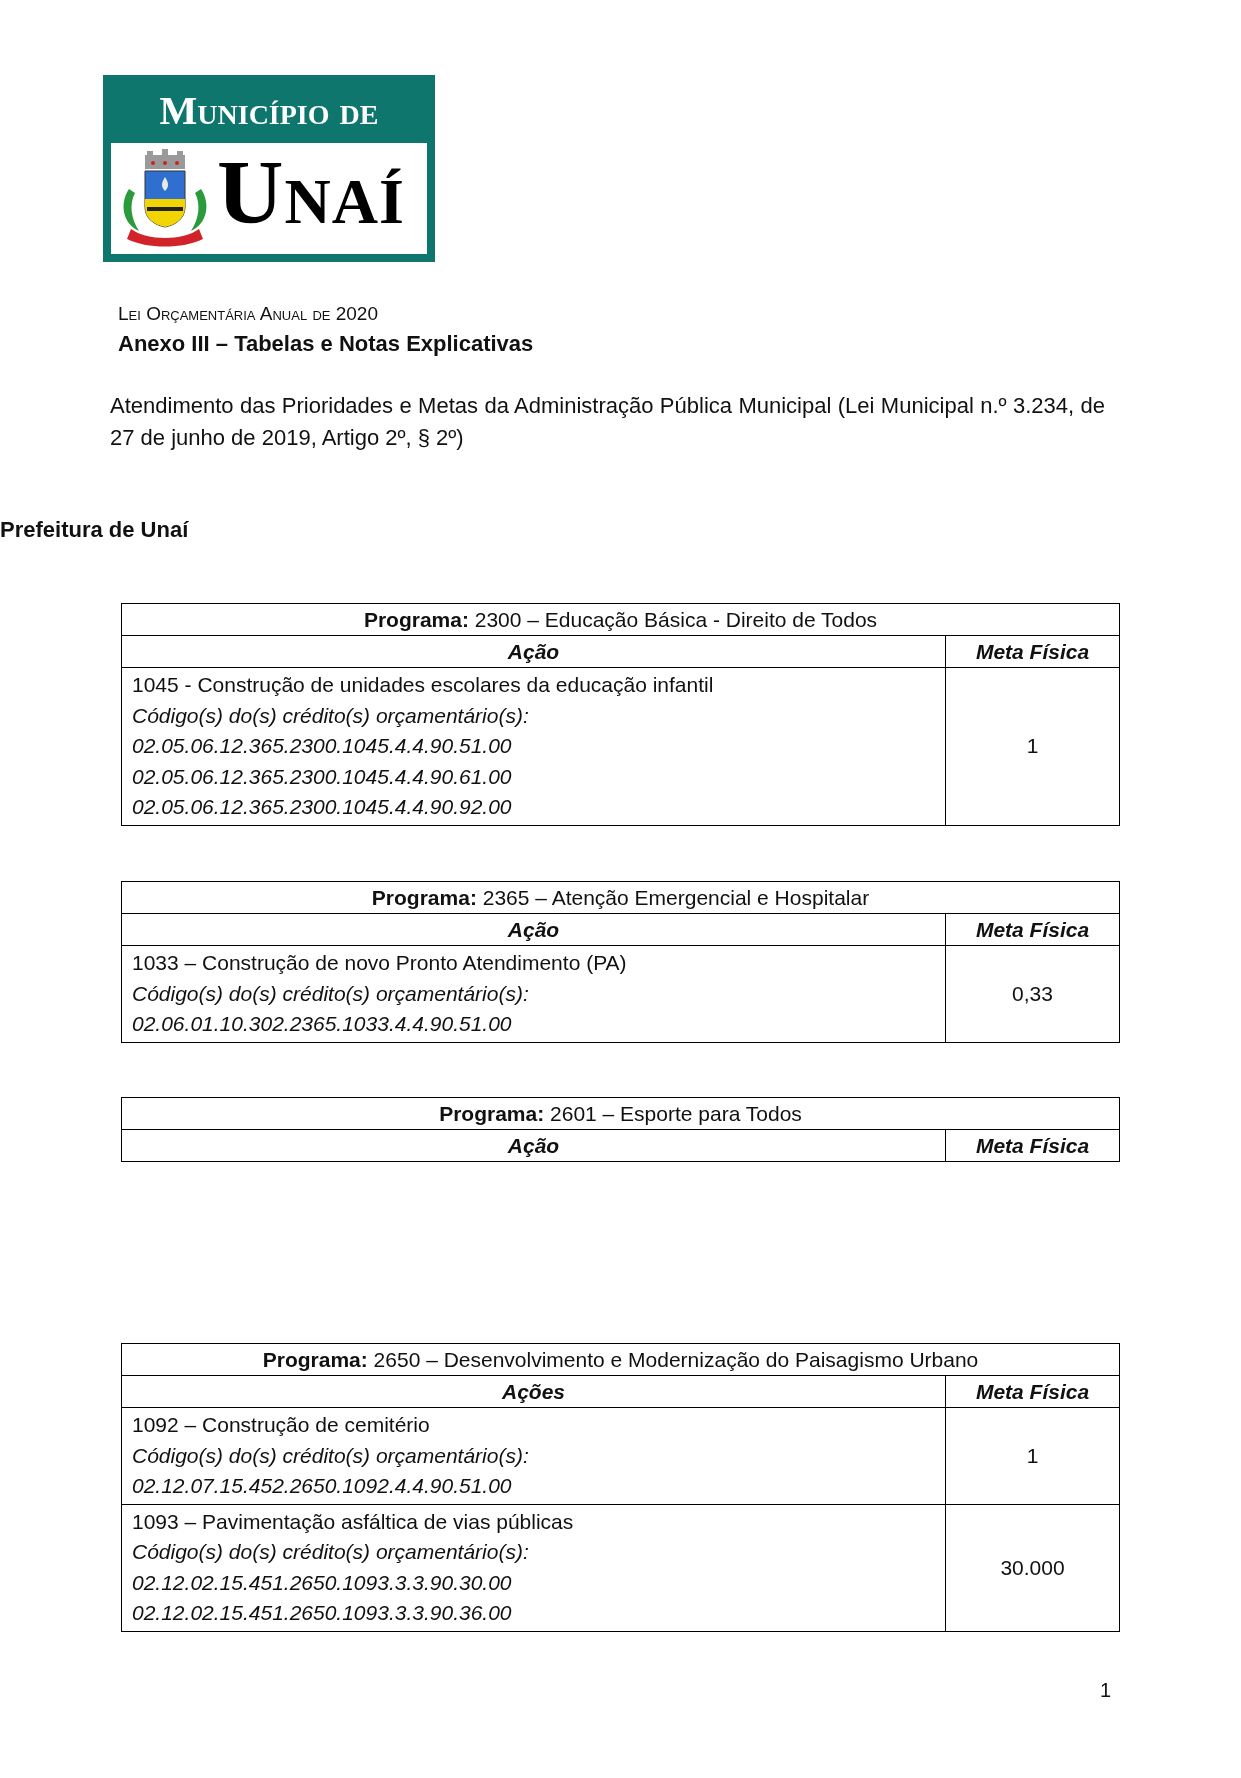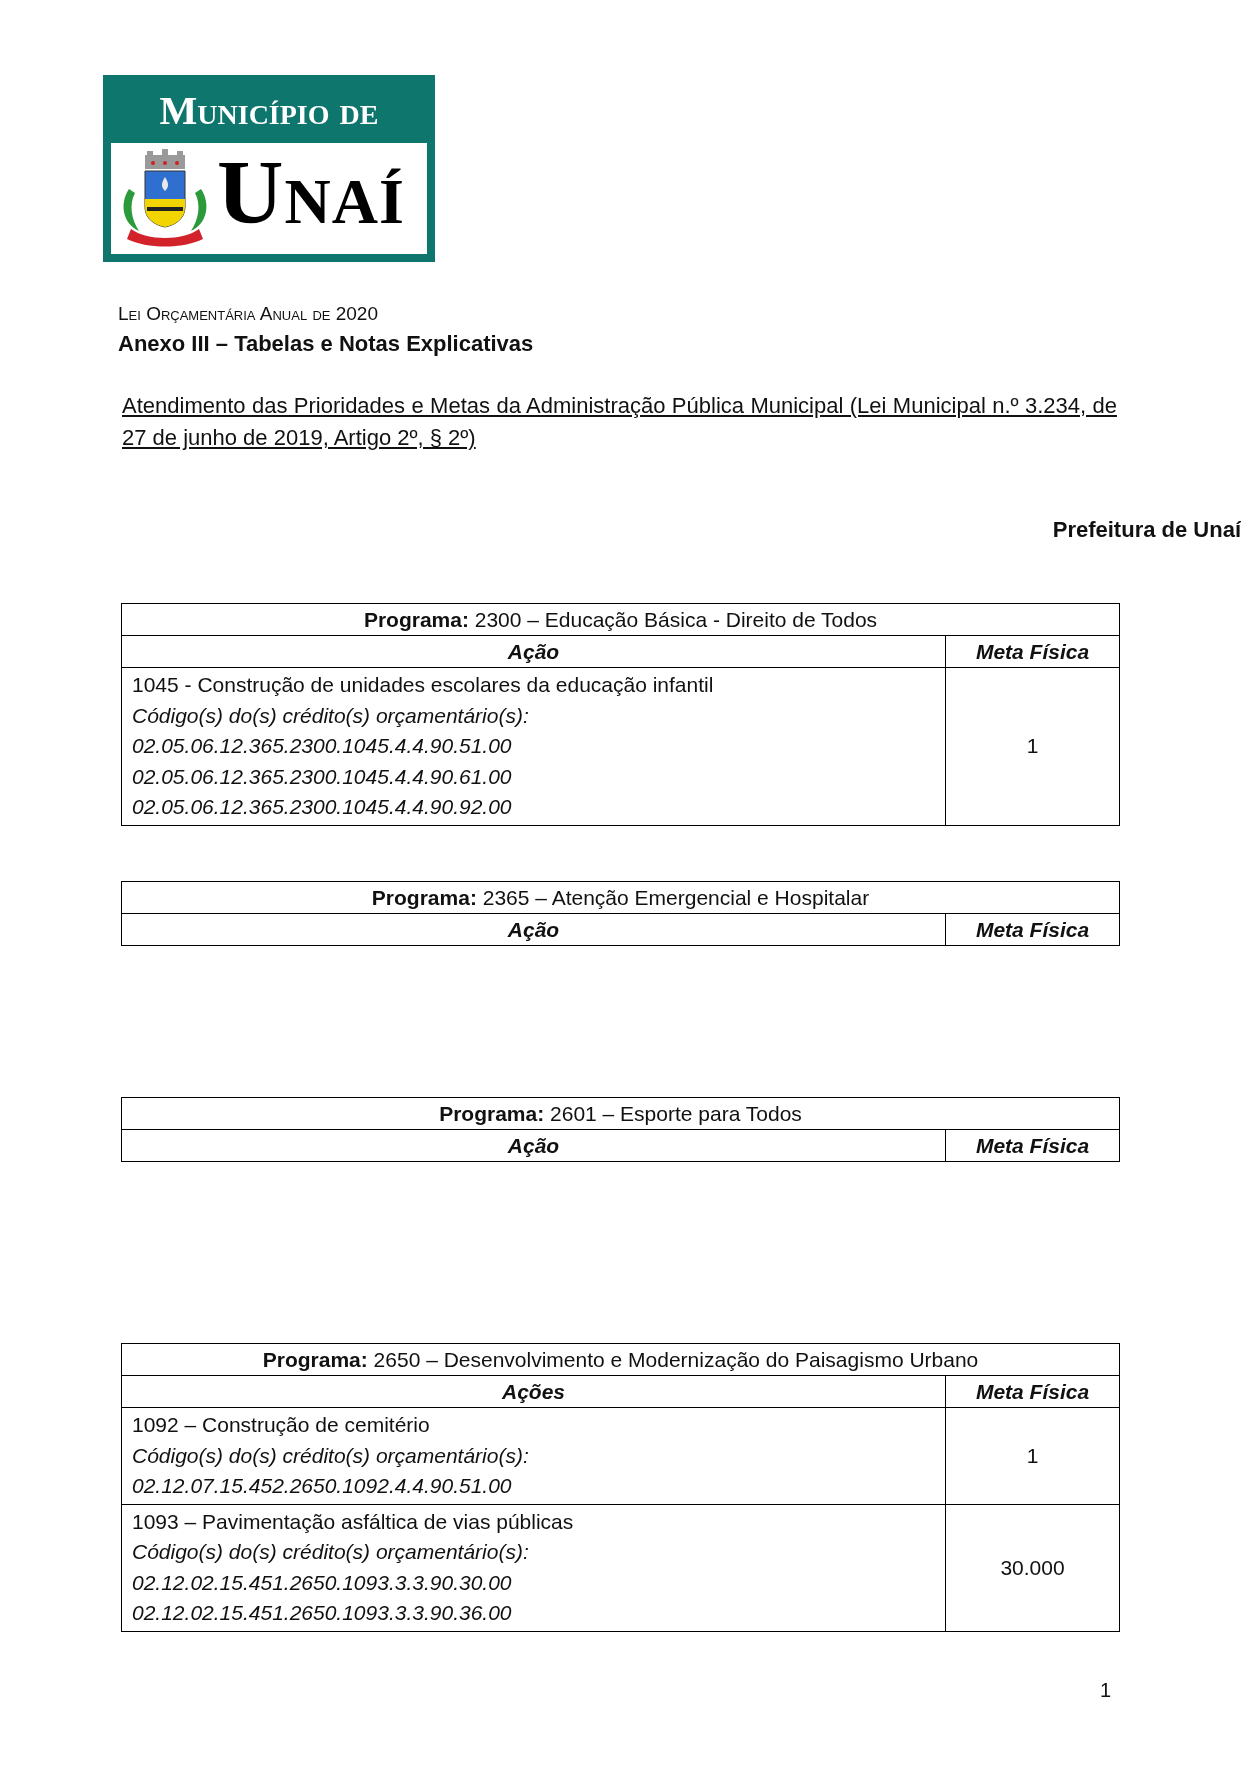--- a/index.html
+++ b/index.html
@@ -11,22 +11,22 @@
   #logo { left: 103px; top: 75px; width: 332px; height: 187px; background: #0f766e; box-sizing: border-box; }
   #logo .top-title { position: absolute; left: 0; right: 0; top: 10px; text-align: center;
       font-family: "Liberation Serif", "DejaVu Serif", serif; font-weight: bold; color: #fff;
       font-size: 40px; letter-spacing: 0px; font-variant: small-caps; line-height: 52px; }
   #logo .white { position: absolute; left: 8px; right: 8px; top: 68px; bottom: 8px; background: #fff; }
   #logo .unai { position: absolute; left: 106px; top: -6px; font-family: "Liberation Serif", "DejaVu Serif", serif;
       font-weight: bold; font-size: 92px; line-height: 110px; color: #000; font-variant: small-caps; letter-spacing: 1px; }
   #logo .crest { position: absolute; left: 8px; top: 6px; width: 92px; height: 98px; }
   #lei-title { left: 118px; top: 300px; font-size: 19px; font-weight: normal; font-variant: small-caps; line-height: 28px; }
   #anexo-title { left: 118px; top: 330px; font-size: 22px; font-weight: bold; line-height: 28px; }
-  #intro { left: 122px; top: 390px; width: 995px; font-size: 22px; line-height: 32px; text-align: justify; text-decoration: underline; }
-  #prefeitura { left: 0; width: 1241px; top: 515px; text-align: right; font-size: 22px; font-weight: bold; line-height: 30px; }
+  #intro { left: 110px; top: 390px; width: 995px; font-size: 22px; line-height: 32px; text-align: justify; }
+  #prefeitura { left: 0; width: 1241px; top: 515px; text-align: left; font-size: 22px; font-weight: bold; line-height: 30px; }
 
   table.prog { position: absolute; left: 121px; width: 998px; border-collapse: collapse; table-layout: fixed; font-size: 21px; }
   table.prog td { border: 1.5px solid #000; padding: 0 10px; vertical-align: middle; }
   table.prog col.c1 { width: 824px; }
   table.prog col.c2 { width: 174px; }
   table.prog .title-row td { text-align: center; height: 31px; line-height: 30px; }
   table.prog .title-row .lbl { font-weight: bold; }
   table.prog .head-row td { text-align: center; font-weight: bold; height: 31px; line-height: 30px; font-style: italic; }
   table.prog .body td.acao { line-height: 30.5px; padding-top: 2px; padding-bottom: 2px; }
   table.prog .body td.meta { text-align: center; }
@@ -102,20 +102,28 @@
       <col class="c2">
     </colgroup>
   <tbody>
       <tr class="title-row">
         <td colspan="2"><span class="lbl">Programa:</span> <span>2365 – Atenção Emergencial e Hospitalar</span></td>
       </tr>
   <tr class="head-row">
         <td>Ação</td>
         <td>Meta Física</td>
       </tr>
+  <tr class="body">
+    <td class="acao">
+      <span class="acao-name">1033 – Construção de novo Pronto Atendimento (PA)</span>
+      <span class="cod-label">Código(s) do(s) crédito(s) orçamentário(s):</span>
+      <span class="cod">02.06.01.10.302.2365.1033.4.4.90.51.00</span>
+    </td>
+    <td class="meta">0,33</td>
+  </tr>
 </tbody>
   </table>
 
 <table class="prog" style="top:1097px;">
   <colgroup>
       <col class="c1">
       <col class="c2">
     </colgroup>
   <tbody>
       <tr class="title-row">

